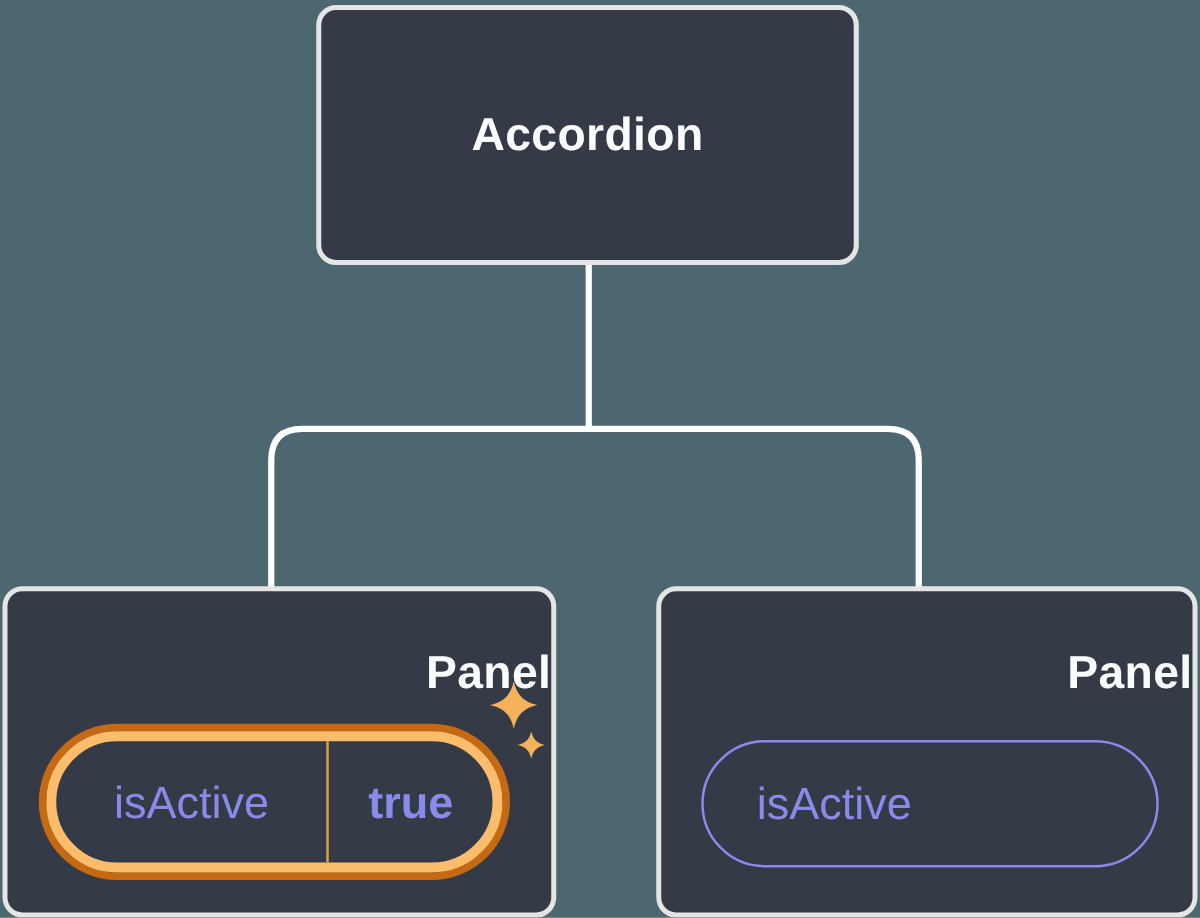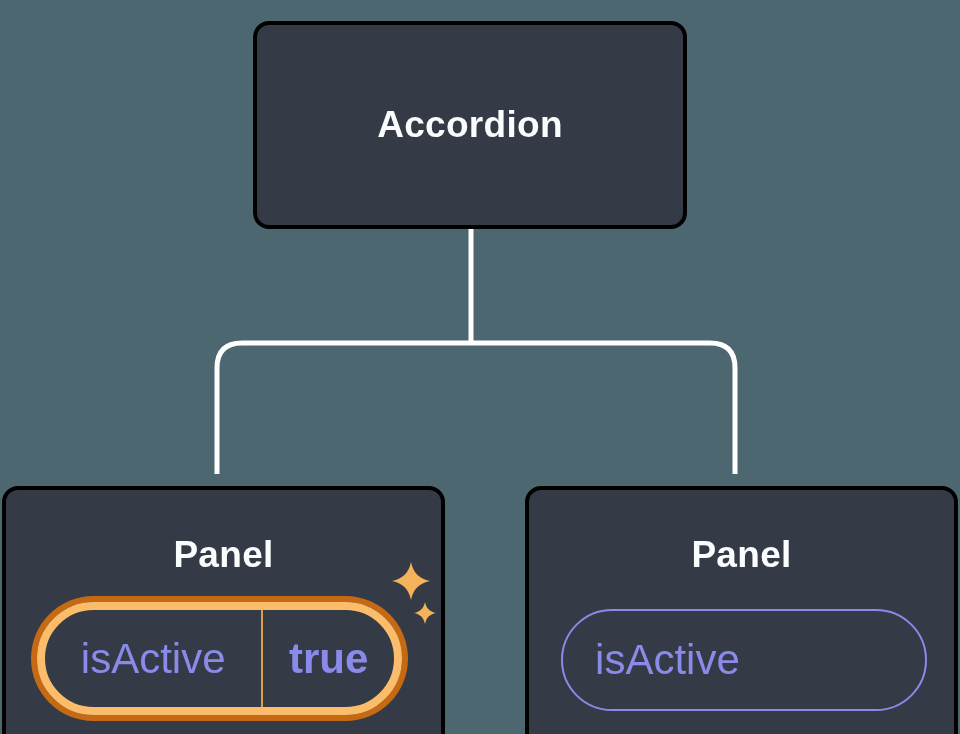--- a/index.html
+++ b/index.html
@@ -13,24 +13,23 @@
   }
   .connector-svg {
     position: absolute;
     inset: 0;
     z-index: 0;
   }
   .node {
     position: absolute;
     box-sizing: border-box;
     background: #343A46;
-    border: 4px solid #000000;
+    border: 4px solid #e5e5e5;
     border-radius: 16px;
     z-index: 1;
-    margin-top: 17px;
   }
   .node-root {
     left: 253px; top: 4px;
     width: 434px; height: 208px;
     display: flex;
     align-items: center;
     justify-content: center;
   }
   .node-root .node-title {
     position: static;
@@ -45,29 +44,29 @@
     letter-spacing: 0.3px;
   }
   .node-panel-left {
     left: 2px; top: 469px;
     width: 443px; height: 265px;
   }
   .node-panel-right {
     left: 525px; top: 469px;
     width: 433px; height: 265px;
   }
-  .panel-title { top: 44px; }
+  .panel-title { top: 44px; text-align: right; }
   .state-pill {
     position: absolute;
     box-sizing: border-box;
     border-radius: 999px;
     display: flex;
     align-items: stretch;
     color: #8A8AEB;
-    font-size: 42px;
+    font-size: 36px;
     z-index: 1;
   }
   .state-pill .cell {
     display: flex;
     align-items: center;
     justify-content: center;
   }
   .pill-highlighted {
     left: 31px; top: 112px;
     width: 365px; height: 113px;

